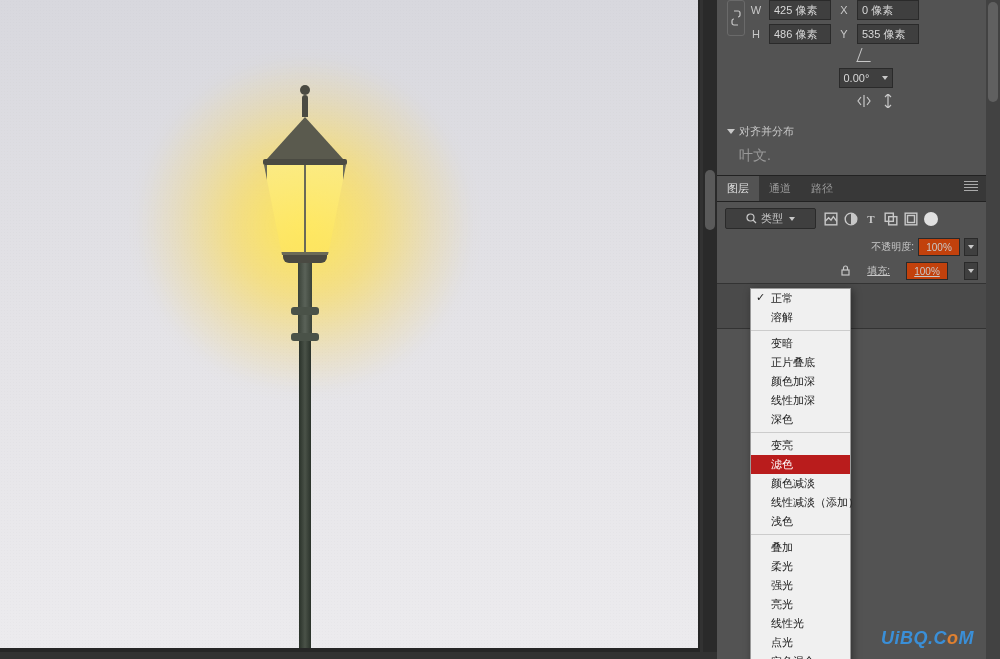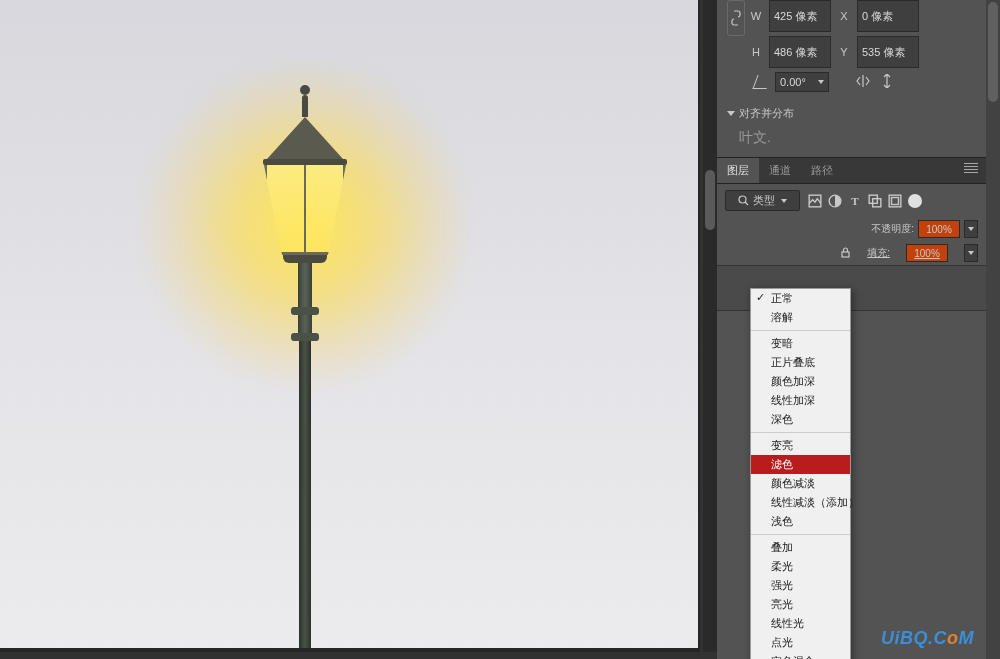--- a/index.html
+++ b/index.html
@@ -36,39 +36,39 @@
 .pixel-icon::after { content:""; position:absolute; left:2px; top:6px; width:10px; height:3px; background:#c8c8c8; clip-path: polygon(0 100%,30% 0,50% 60%,70% 20%,100% 100%); }
 
 .section-header { display: flex; align-items: center; gap: 4px; padding: 6px 10px; cursor: pointer; }
 .chev { display:inline-block; width:0; height:0; border-left:4px solid transparent; border-right:4px solid transparent; border-top:5px solid #c8c8c8; }
 
 .transform-grid { padding: 0 10px 8px 10px; }
 .tg-row { display: flex; align-items: center; gap: 6px; margin-bottom: 4px; }
 .link-icon { width: 18px; height: 36px; border: 1px solid #6a6a6a; border-radius: 3px; display: flex; align-items: center; justify-content: center; margin-right: 4px; }
 .link-icon svg { width: 10px; height: 16px; }
 .field-label { width: 14px; text-align: center; color: #c8c8c8; }
-.field-input { width: 62px; height: 32px; background: #3f3f3f; border: 1px solid #2a2a2a; color: #d8d8d8; padding: 0 4px; font-size: 11px; }
-.angle-row { display:flex; align-items:center; gap:6px; padding-left: 28px; }
+.field-input { width: 62px; height: 20px; background: #3f3f3f; border: 1px solid #2a2a2a; color: #d8d8d8; padding: 0 4px; font-size: 11px; }
+.angle-row { display:flex; align-items:center; gap:6px; padding-left: 28px; flex-direction: column; }
 .angle-icon { width:14px; height:14px; border-left:1px solid #c8c8c8; border-bottom:1px solid #c8c8c8; transform: skewX(-20deg); }
 .angle-input { width: 54px; height: 20px; background: #3f3f3f; border: 1px solid #2a2a2a; color: #d8d8d8; padding: 0 4px; font-size: 11px; display:flex; align-items:center; justify-content:space-between;}
 .angle-input .dd { width:0;height:0;border-left:3px solid transparent;border-right:3px solid transparent;border-top:4px solid #c8c8c8;}
 .flip-icons { display:flex; gap:8px; margin-left: 20px; }
 .flip-btn svg { width:16px; height:14px; }
 
 .align-sub { padding: 2px 4px 10px 22px; color: #999; font-size: 14px; }
 
 .tabs { display: flex; background: #383838; border-top: 1px solid #222; border-bottom: 1px solid #222; }
 .tab { padding: 5px 10px; color: #999; cursor: pointer; font-size:11px; }
 .tab.active { background: #535353; color: #e0e0e0; }
 .tabs .menu { margin-left: auto; padding: 5px 8px; }
 .menu-lines { width:14px; display:flex; flex-direction:column; gap:2px;}
 .menu-lines span{ height:1px; background:#aaa; }
 
 .filter-row { display: flex; align-items: center; gap: 4px; padding: 6px 8px; }
-.type-select { display:flex; align-items:center; gap:4px; background:#3f3f3f; border:1px solid #2a2a2a; padding:2px 12px; border-radius:2px; }
+.type-select { display:flex; align-items:center; gap:4px; background:#3f3f3f; border:1px solid #2a2a2a; padding:2px 20px; border-radius:2px; }
 .type-select svg{ width:11px; height:11px;}
 .type-select .dd{ width:0;height:0;border-left:3px solid transparent;border-right:3px solid transparent;border-top:4px solid #c8c8c8; margin-left:2px;}
 .filter-icons { display:flex; gap:6px; margin-left:4px; }
 .filter-icons span{ width:14px; height:14px; display:flex; align-items:center; justify-content:center; color:#c8c8c8; font-size:11px;}
 .dot { width:8px; height:8px; background:#e0e0e0; border-radius:50%; display:inline-block;}
 
 .opacity-row { display:flex; align-items:center; justify-content:flex-end; gap:4px; padding: 3px 8px; }
 .opacity-row .lbl { color:#c8c8c8; font-size:10px;}
 .pct-box { width:42px; height:18px; background:#c2410c; border:1px solid #2a2a2a; display:flex; align-items:center; justify-content:center; font-size:10px;}
 .dd-box { width:14px; height:18px; background:#3f3f3f; border:1px solid #2a2a2a; display:flex; align-items:center; justify-content:center;}

